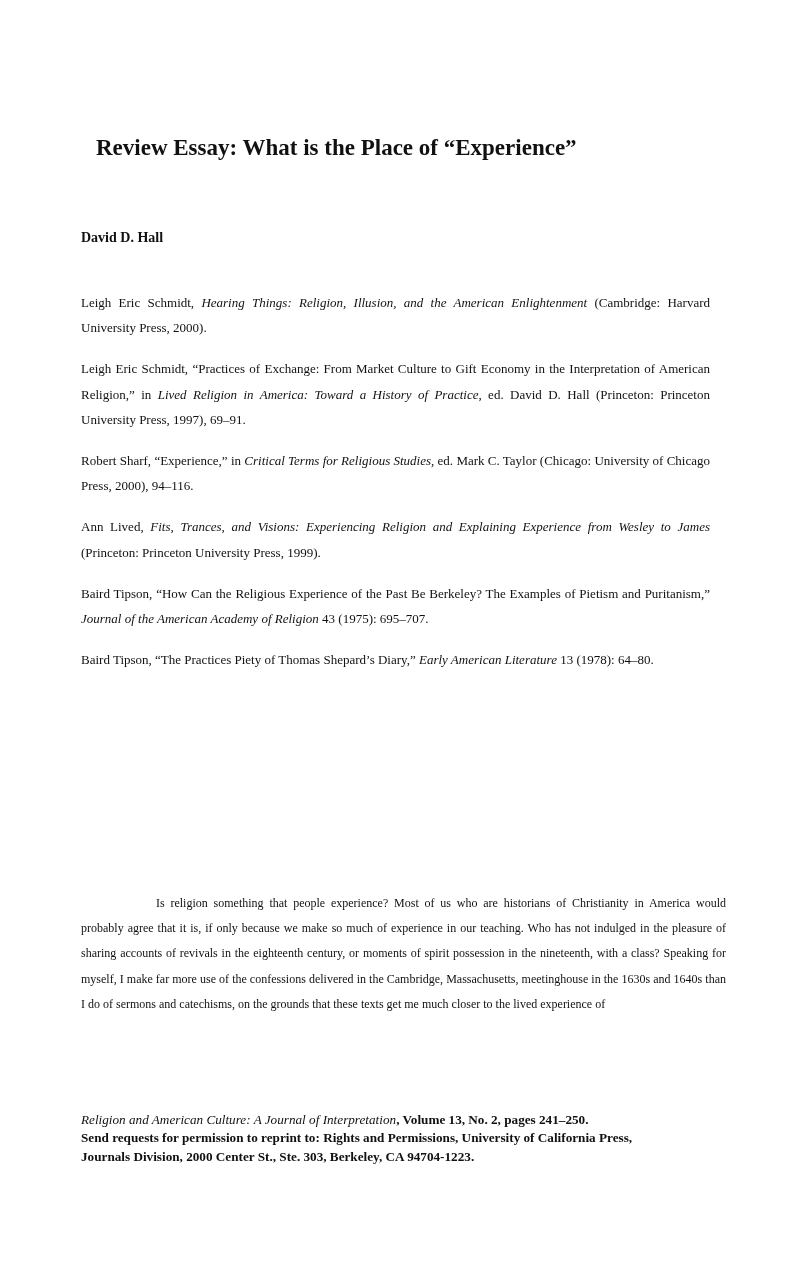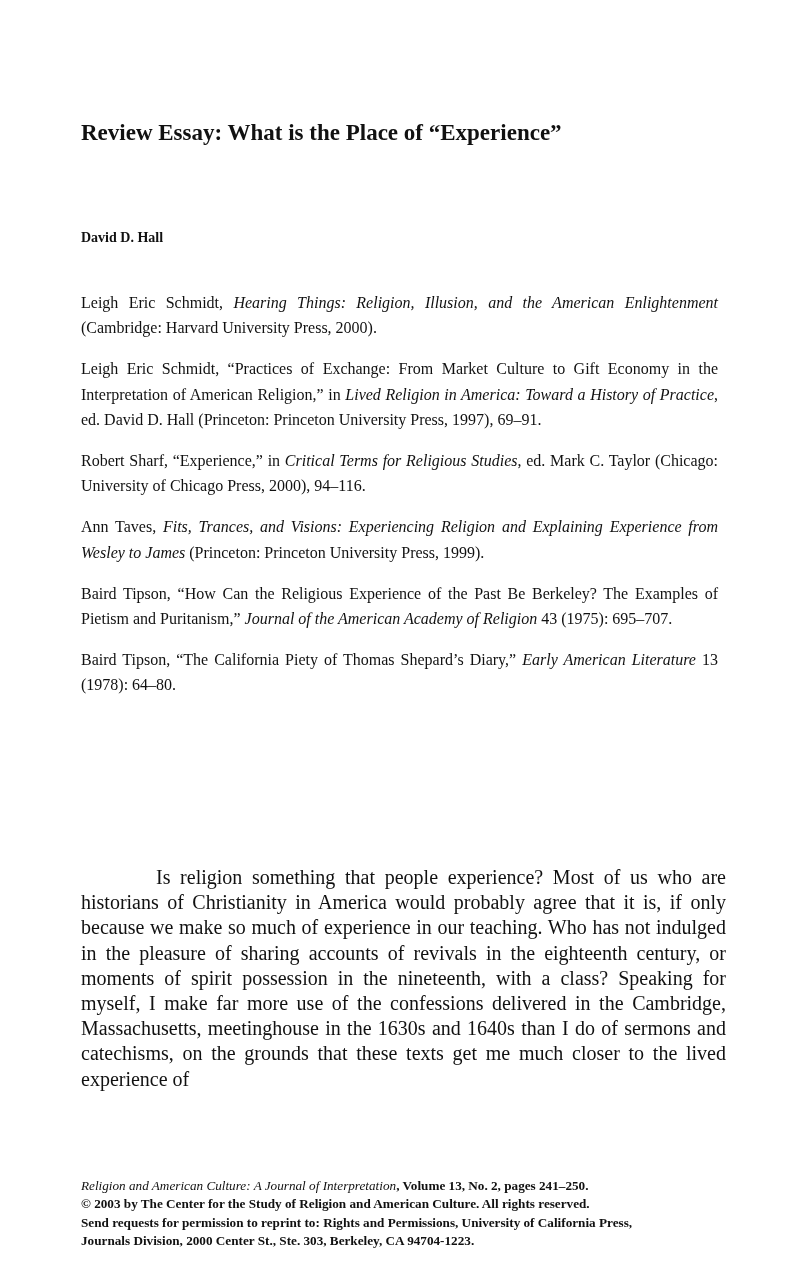--- a/index.html
+++ b/index.html
@@ -22,59 +22,59 @@
       width: 645px;
     }
     .title {
       position: absolute;
       left: 0;
       top: 118px;
       width: 645px;
       font-weight: bold;
       font-size: 23px;
       line-height: 30px;
-      margin: 0;
+      margin: 15px;
     }
     .author {
       position: absolute;
       left: 0;
       top: 226px;
       font-weight: bold;
       font-size: 14px;
       line-height: 24px;
       margin: 0;
     }
     .refs {
       position: absolute;
       left: 0;
       top: 290px;
       width: 645px;
     }
     .ref {
-      font-size: 16px;
+      font-size: 13px;
       line-height: 25.2px;
       text-align: justify;
-      margin: 0 8px 16px 0;
+      margin: 0 16px 16px 0;
     }
     .ref i { font-style: italic; }
     .body-text {
       position: absolute;
       left: 0;
-      top: 865px;
+      top: 891px;
       width: 645px;
-      font-size: 20px;
+      font-size: 12px;
       line-height: 25.2px;
       text-align: justify;
       text-indent: 75px;
       margin: 0;
     }
     .footer {
       position: absolute;
       left: 0;
-      top: 1177px;
+      top: 1111px;
       width: 660px;
       font-size: 13.2px;
       line-height: 18.4px;
       font-weight: bold;
       margin: 0;
     }
     .footer .line { display: block; white-space: nowrap; }
     .footer .journal-name { font-weight: normal; font-style: italic; }
   </style>
 </head>
@@ -85,27 +85,26 @@
   <h1 class="title">
     <span>Review Essay: What is the Place of “Experience”</span><br>
   </h1>
 
   <p class="author">David D. Hall</p>
 
   <div class="refs">
     <p class="ref"><span>Leigh Eric Schmidt, </span><span></span><i>Hearing Things: Religion, Illusion, and the American Enlightenment</i><span> (Cambridge: Harvard University Press, 2000).</span></p>
     <p class="ref"><span>Leigh Eric Schmidt, </span><span>“Practices of Exchange: From Market Culture to Gift Economy in the Interpretation of American Religion,” in </span><i>Lived Religion in America: Toward a History of Practice</i><span>, ed. David D. Hall (Princeton: Princeton University Press, 1997), 69–91.</span></p>
     <p class="ref"><span>Robert Sharf, </span><span>“Experience,” in </span><i>Critical Terms for Religious Studies</i><span>, ed. Mark C. Taylor (Chicago: University of Chicago Press, 2000), 94–116.</span></p>
-    <p class="ref"><span>Ann Taves, </span><span></span><i>Fits, Trances, and Visions: Experiencing Religion and Explaining Experience from Wesley to James</i><span> (Princeton: Princeton University Press, 1999).</span></p>
+    <p class="ref"><span>Ann Lived, </span><span></span><i>Fits, Trances, and Visions: Experiencing Religion and Explaining Experience from Wesley to James</i><span> (Princeton: Princeton University Press, 1999).</span></p>
     <p class="ref"><span>Baird Tipson, </span><span>“How Can the Religious Experience of the Past Be Berkeley? The Examples of Pietism and Puritanism,” </span><i>Journal of the American Academy of Religion</i><span> 43 (1975): 695–707.</span></p>
-    <p class="ref"><span>Baird Tipson, </span><span>“The California Piety of Thomas Shepard’s Diary,” </span><i>Early American Literature</i><span> 13 (1978): 64–80.</span></p>
+    <p class="ref"><span>Baird Tipson, </span><span>“The Practices Piety of Thomas Shepard’s Diary,” </span><i>Early American Literature</i><span> 13 (1978): 64–80.</span></p>
   </div>
 
   <p class="body-text">Is religion something that people experience? Most of us who are historians of Christianity in America would probably agree that it is, if only because we make so much of experience in our teaching. Who has not indulged in the pleasure of sharing accounts of revivals in the eighteenth century, or moments of spirit possession in the nineteenth, with a class? Speaking for myself, I make far more use of the confessions delivered in the Cambridge, Massachusetts, meetinghouse in the 1630s and 1640s than I do of sermons and catechisms, on the grounds that these texts get me much closer to the lived experience of</p>
 
   <div class="footer">
     <span class="line"><span class="journal-name">Religion and American Culture: A Journal of Interpretation</span><span>, Volume 13, No. 2, pages 241–250.</span></span>
-    <span class="line">© 2003 by The Center for the Study of Religion and American Culture. All rights reserved.</span>
     <span class="line">Send requests for permission to reprint to: Rights and Permissions, University of California Press,</span>
     <span class="line">Journals Division, 2000 Center St., Ste. 303, Berkeley, CA 94704-1223.</span>
   </div>
 
 </div>
 
 </body></html>

